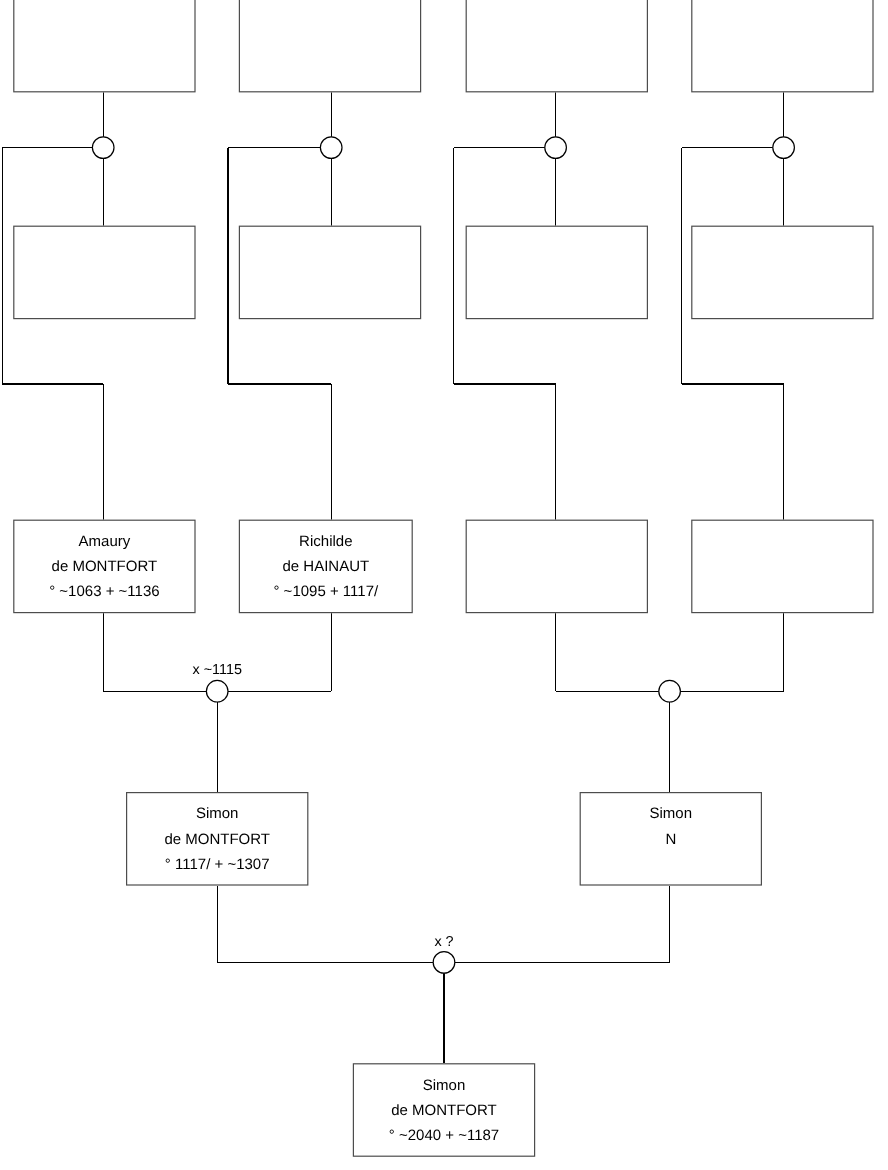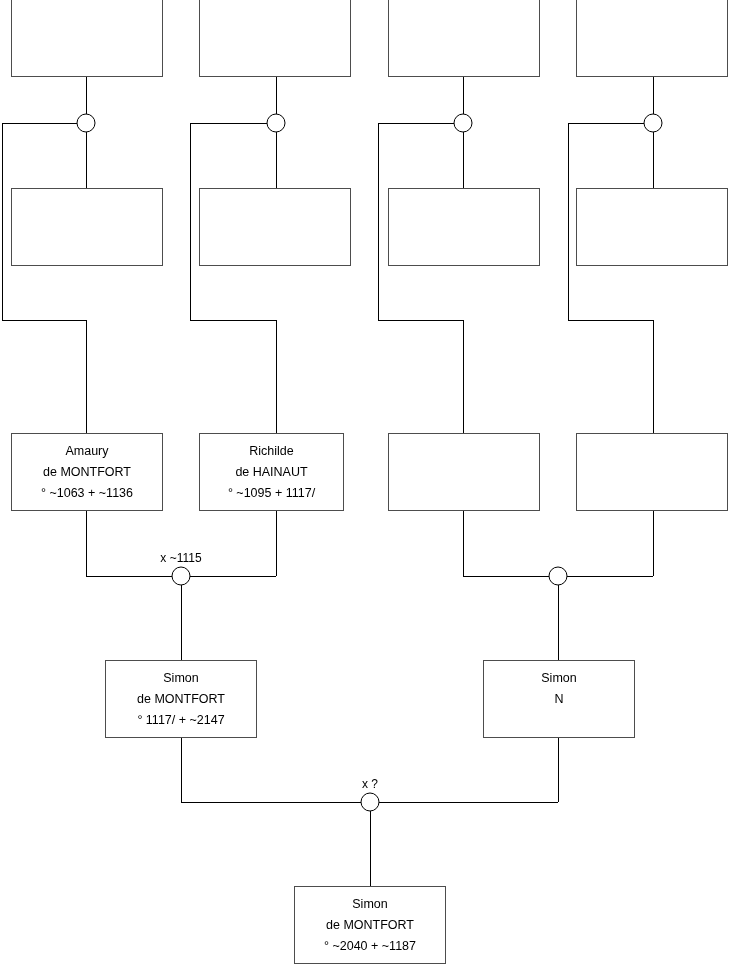--- a/index.html
+++ b/index.html
@@ -167,21 +167,21 @@
         <div class="person-line"></div>
       </div>
       <div class="person-box" style="left: 576px; top: 433px; width: 152px; height: 78px;">
         <div class="person-line"></div>
         <div class="person-line"></div>
         <div class="person-line"></div>
       </div>
       <div class="person-box" style="left: 105px; top: 660px; width: 152px; height: 78px;">
         <div class="person-line">Simon</div>
         <div class="person-line">de MONTFORT</div>
-        <div class="person-line">° 1117/ + ~2147</div>
+        <div class="person-line">° 1117/ + ~1307</div>
       </div>
       <div class="person-box" style="left: 483px; top: 660px; width: 152px; height: 78px;">
         <div class="person-line">Simon</div>
         <div class="person-line">N</div>
         <div class="person-line"></div>
       </div>
       <div class="person-box" style="left: 294px; top: 886px; width: 152px; height: 78px;">
         <div class="person-line">Simon</div>
         <div class="person-line">de MONTFORT</div>
         <div class="person-line">° ~2040 + ~1187</div>

